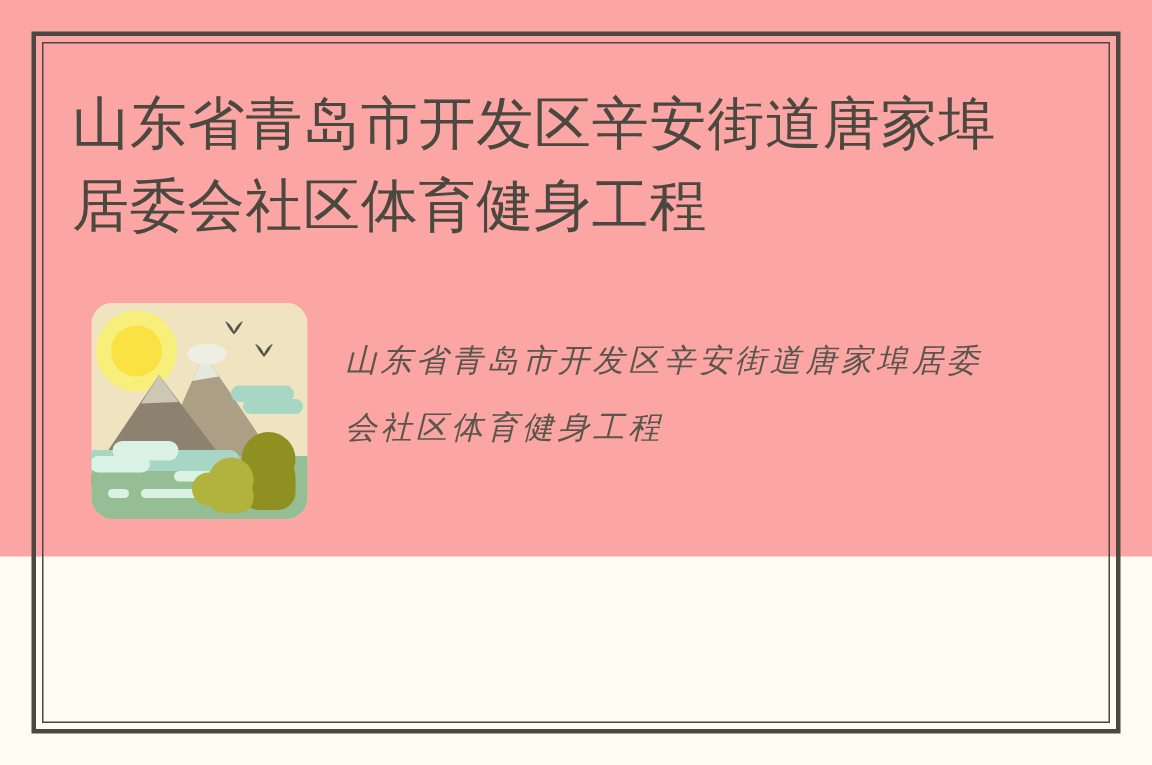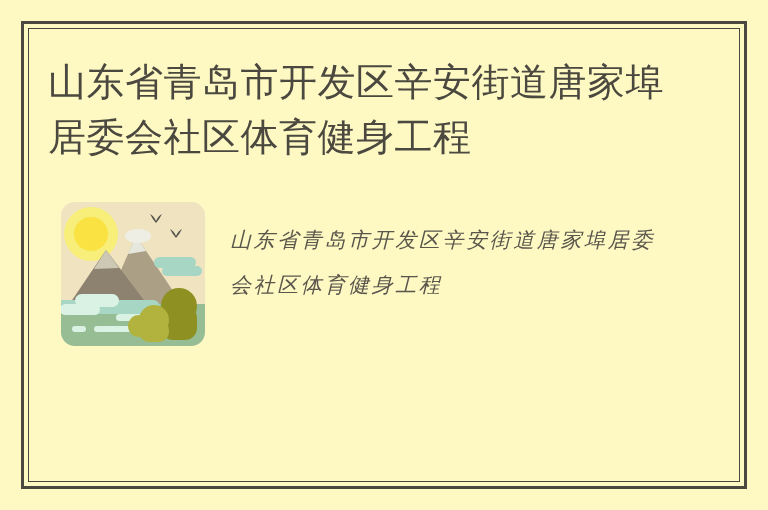--- a/index.html
+++ b/index.html
@@ -12,22 +12,22 @@
     background: #fdfdf3;
     font-family: "Liberation Sans", sans-serif;
     overflow: hidden;
   }
 
   #card {
     position: absolute;
     left: 0;
     top: 0;
     width: 768px;
-    height: 510px;
-    background: #fef9c3;
+    height: 371px;
+    background: #fca5a5;
   }
 
   
   #frame-outer {
     position: absolute;
     left: 21px;
     top: 21px;
     width: 726px;
     height: 468px;
     border: 3px solid #4a483f;

